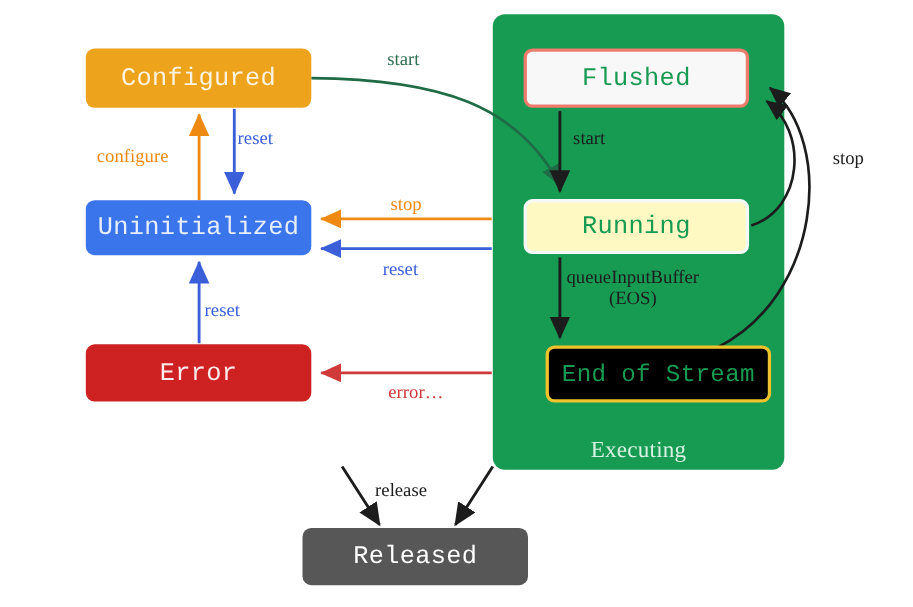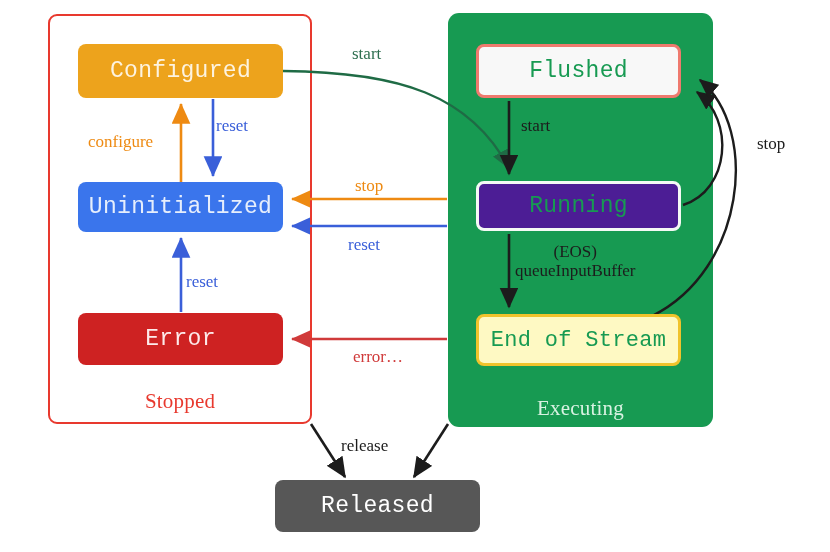--- a/index.html
+++ b/index.html
@@ -80,27 +80,27 @@
     color: #fdeaea;
   }
   #node-flushed {
     left: 476px; top: 44px; width: 205px; height: 54px;
     background: #f8f8f8;
     color: #179a52;
     border: 3px solid #ef7a6e;
   }
   #node-running {
     left: 476px; top: 181px; width: 205px; height: 50px;
-    background: #4c1d95;
+    background: #fef9c3;
     color: #179a52;
     border: 3px solid #f4f9f5;
   }
   #node-eos {
-    left: 476px; top: 314px; width: 205px; height: 52px;
-    background: #fef9c3;
+    left: 496px; top: 314px; width: 205px; height: 52px;
+    background: #000000;
     color: #179a52;
     border: 3px solid #f0c32c;
     font-size: 22px;
   }
   #node-released {
     left: 275px; top: 480px; width: 205px; height: 52px;
     background: #575757;
     color: #ffffff;
   }
   .edge-label {
@@ -127,23 +127,20 @@
 </style>
 </head>
 <body>
 
 <div id="canvas">
 
   <div class="region" id="region-executing" style="background:#179a52;">
     <div class="region-label" id="label-executing">Executing</div>
   </div>
 
-  <div class="region" id="region-stopped">
-    <div class="region-label" id="label-stopped">Stopped</div>
-  </div>
 
   <svg class="layer" viewBox="0 0 830 552">
     <defs>
       <marker id="ah-orange" markerWidth="9" markerHeight="9" refX="7.6" refY="3.6" orient="auto">
         <path d="M0,0 L8,3.6 L0,7.2 z" fill="#ee8a12"></path>
       </marker>
       <marker id="ah-blue" markerWidth="9" markerHeight="9" refX="7.6" refY="3.6" orient="auto">
         <path d="M0,0 L8,3.6 L0,7.2 z" fill="#3a5fd9"></path>
       </marker>
       <marker id="ah-red" markerWidth="9" markerHeight="9" refX="7.6" refY="3.6" orient="auto">
@@ -248,21 +245,21 @@
 
   <div class="edge-label lbl-dark" id="lbl-start-green">start</div>
 
   <div class="edge-label lbl-orange" id="lbl-stop">stop</div>
 
   <div class="edge-label lbl-blue" id="lbl-reset-mid">reset</div>
 
   <div class="edge-label lbl-red" id="lbl-error">error…</div>
 
   <div class="edge-label lbl-dark" id="lbl-queue">
+    <div>queueInputBuffer</div>
     <div style="text-align:center">(EOS)</div>
-    <div>queueInputBuffer</div>
   </div>
 
   <div class="edge-label lbl-dark" id="lbl-flush">stop</div>
 
   <div class="edge-label lbl-dark" id="lbl-release">release</div>
 
 </div>
 
 </body></html>

